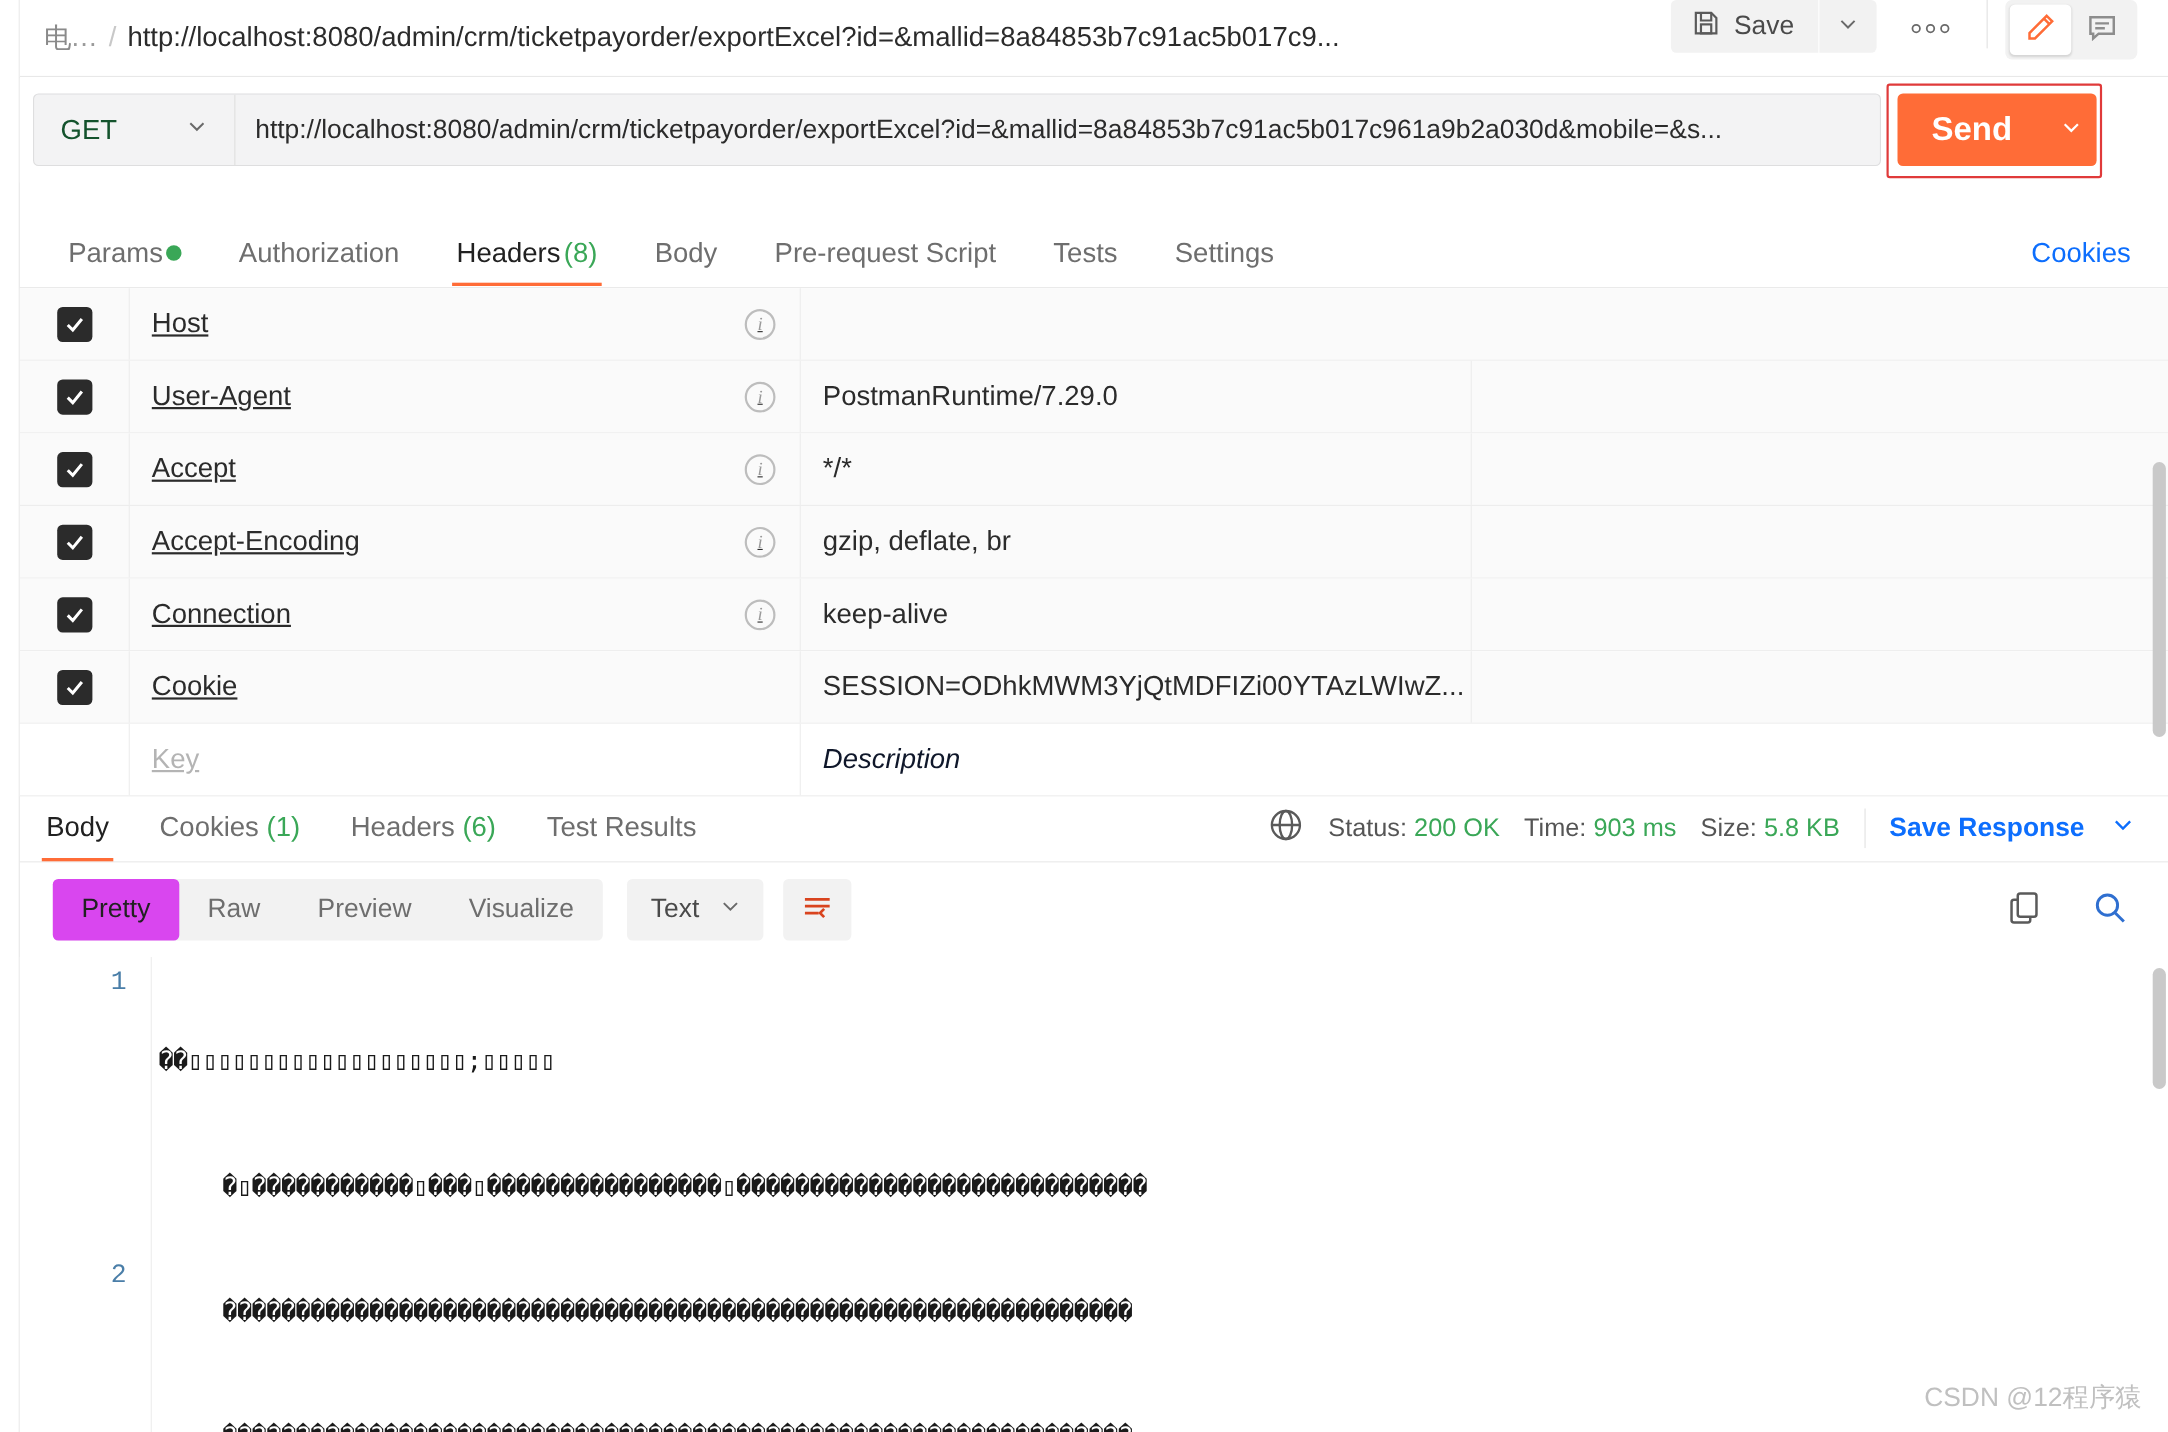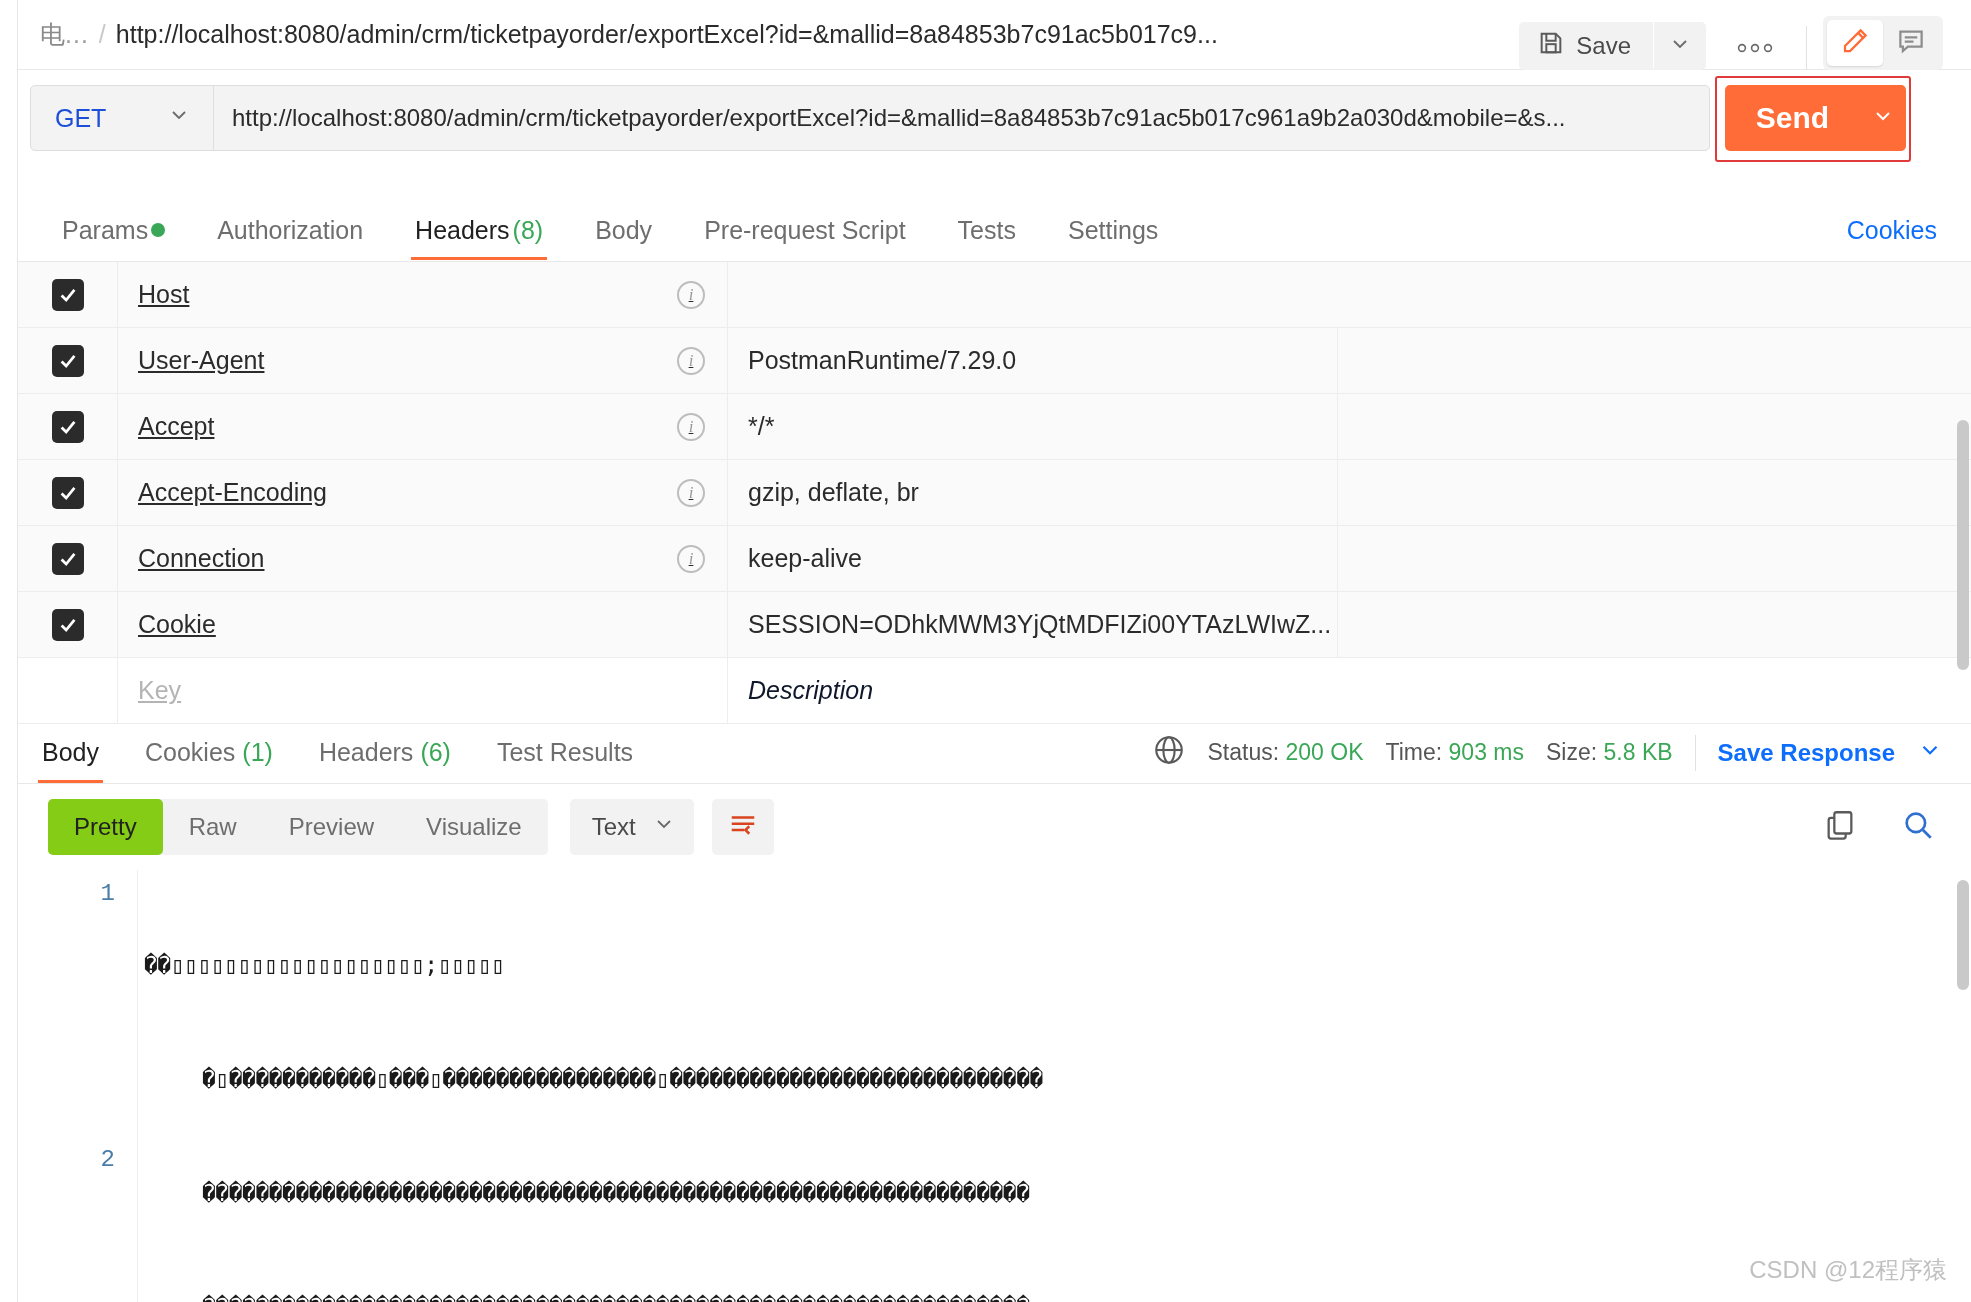--- a/index.html
+++ b/index.html
@@ -20,21 +20,21 @@
             background:#fff; border-bottom:1px solid #e8e8e8;
             display:flex; align-items:center; }
   .breadcrumb { display:flex; align-items:center; margin-left:22px;
                 font-size:25px; color:#8a8a8a; white-space:nowrap; }
   .bc-ellipsis { color:#9a9a9a; letter-spacing:1px; }
   .bc-sep { margin:0 10px; color:#c8c8c8; }
   .req-title { font-size:25px; color:#2b2b2b; white-space:nowrap;
                overflow:hidden; max-width:1180px; }
 
   .top-actions { position:absolute; right:28px; top:0; height:70px;
-                 display:flex; align-items:flex-end; gap:0; }
+                 display:flex; align-items:flex-start; gap:0; }
   .save-btn { display:flex; align-items:center; gap:11px;
               height:48px; padding:0 22px 0 18px;
               background:#f2f2f2; border-radius:5px 0 0 5px;
               font-size:24px; color:#4a4a4a; cursor:pointer; }
   .save-caret { width:52px; height:48px; background:#f2f2f2;
                 border-radius:0 5px 5px 0; margin-left:1px;
                 display:flex; align-items:center; justify-content:center; cursor:pointer; }
   .dots-btn { width:70px; height:48px; margin-left:14px;
               display:flex; align-items:center; justify-content:center;
               color:#6a6a6a; font-size:26px; letter-spacing:2px; cursor:pointer; }
@@ -44,21 +44,21 @@
          justify-content:center; border-radius:5px; cursor:pointer; }
   .tgl.active { background:#fff; box-shadow:0 1px 2px rgba(0,0,0,.12); }
 
   
   .urlrow { position:absolute; left:18px; top:71px; width:1953px; height:95px; background:#fff; }
   .url-wrap { position:absolute; left:12px; top:14px; width:1680px; height:66px;
               border:1px solid #dededf; border-radius:5px; background:#f3f3f4;
               display:flex; align-items:center; overflow:hidden; }
   .method { width:183px; height:100%; display:flex; align-items:center;
             justify-content:space-between; padding:0 22px 0 24px;
-            font-size:25px; color:#1d4ed8; border-right:1px solid #dededf;
+            font-size:25px; color:#14532d; border-right:1px solid #dededf;
             cursor:pointer; }
   .url-input { flex:1; height:100%; display:flex; align-items:center;
                padding:0 18px; font-size:24px; color:#2b2b2b;
                white-space:nowrap; overflow:hidden; cursor:text; }
   .send-box { position:absolute; left:1697px; top:5px; width:196px; height:86px;
               border:2px solid #e03a3a; border-radius:3px; }
   .send-btn { position:absolute; left:1707px; top:14px; width:135px; height:66px;
               background:#ff6c37; border-radius:5px 0 0 5px; color:#fff;
               font-size:30px; font-weight:bold; display:flex;
               align-items:center; justify-content:center; cursor:pointer; }
@@ -120,21 +120,21 @@
   .meta .ok { color:#3aa757; }
   .meta-sep { width:1px; height:36px; background:#e2e2e2; }
   .save-resp { color:#0d6efd; font-size:24px; font-weight:bold; cursor:pointer; }
 
   
   .resp-tools { position:absolute; left:18px; top:784px; width:1953px; height:86px;
                 display:flex; align-items:center; padding-left:30px; }
   .seg { display:flex; background:#f2f2f2; border-radius:5px; height:56px; }
   .seg-item { padding:0 26px; height:56px; display:flex; align-items:center;
               font-size:24px; color:#6e6e6e; border-radius:5px; cursor:pointer; }
-  .seg-item.active { background:#84cc16; color:#212121; }
+  .seg-item.active { background:#d946ef; color:#212121; }
   .fmt-select { margin-left:22px; height:56px; padding:0 18px 0 22px; background:#f2f2f2;
                 border-radius:5px; display:flex; align-items:center; gap:16px;
                 font-size:24px; color:#4a4a4a; cursor:pointer; }
   .wrap-btn { margin-left:18px; width:62px; height:56px; background:#f2f2f2;
               border-radius:5px; display:flex; align-items:center;
               justify-content:center; cursor:pointer; }
   .right-tools { position:absolute; right:36px; display:flex; align-items:center; gap:44px; }
 
   
   .viewer { position:absolute; left:18px; top:870px; width:1953px; height:432px;

